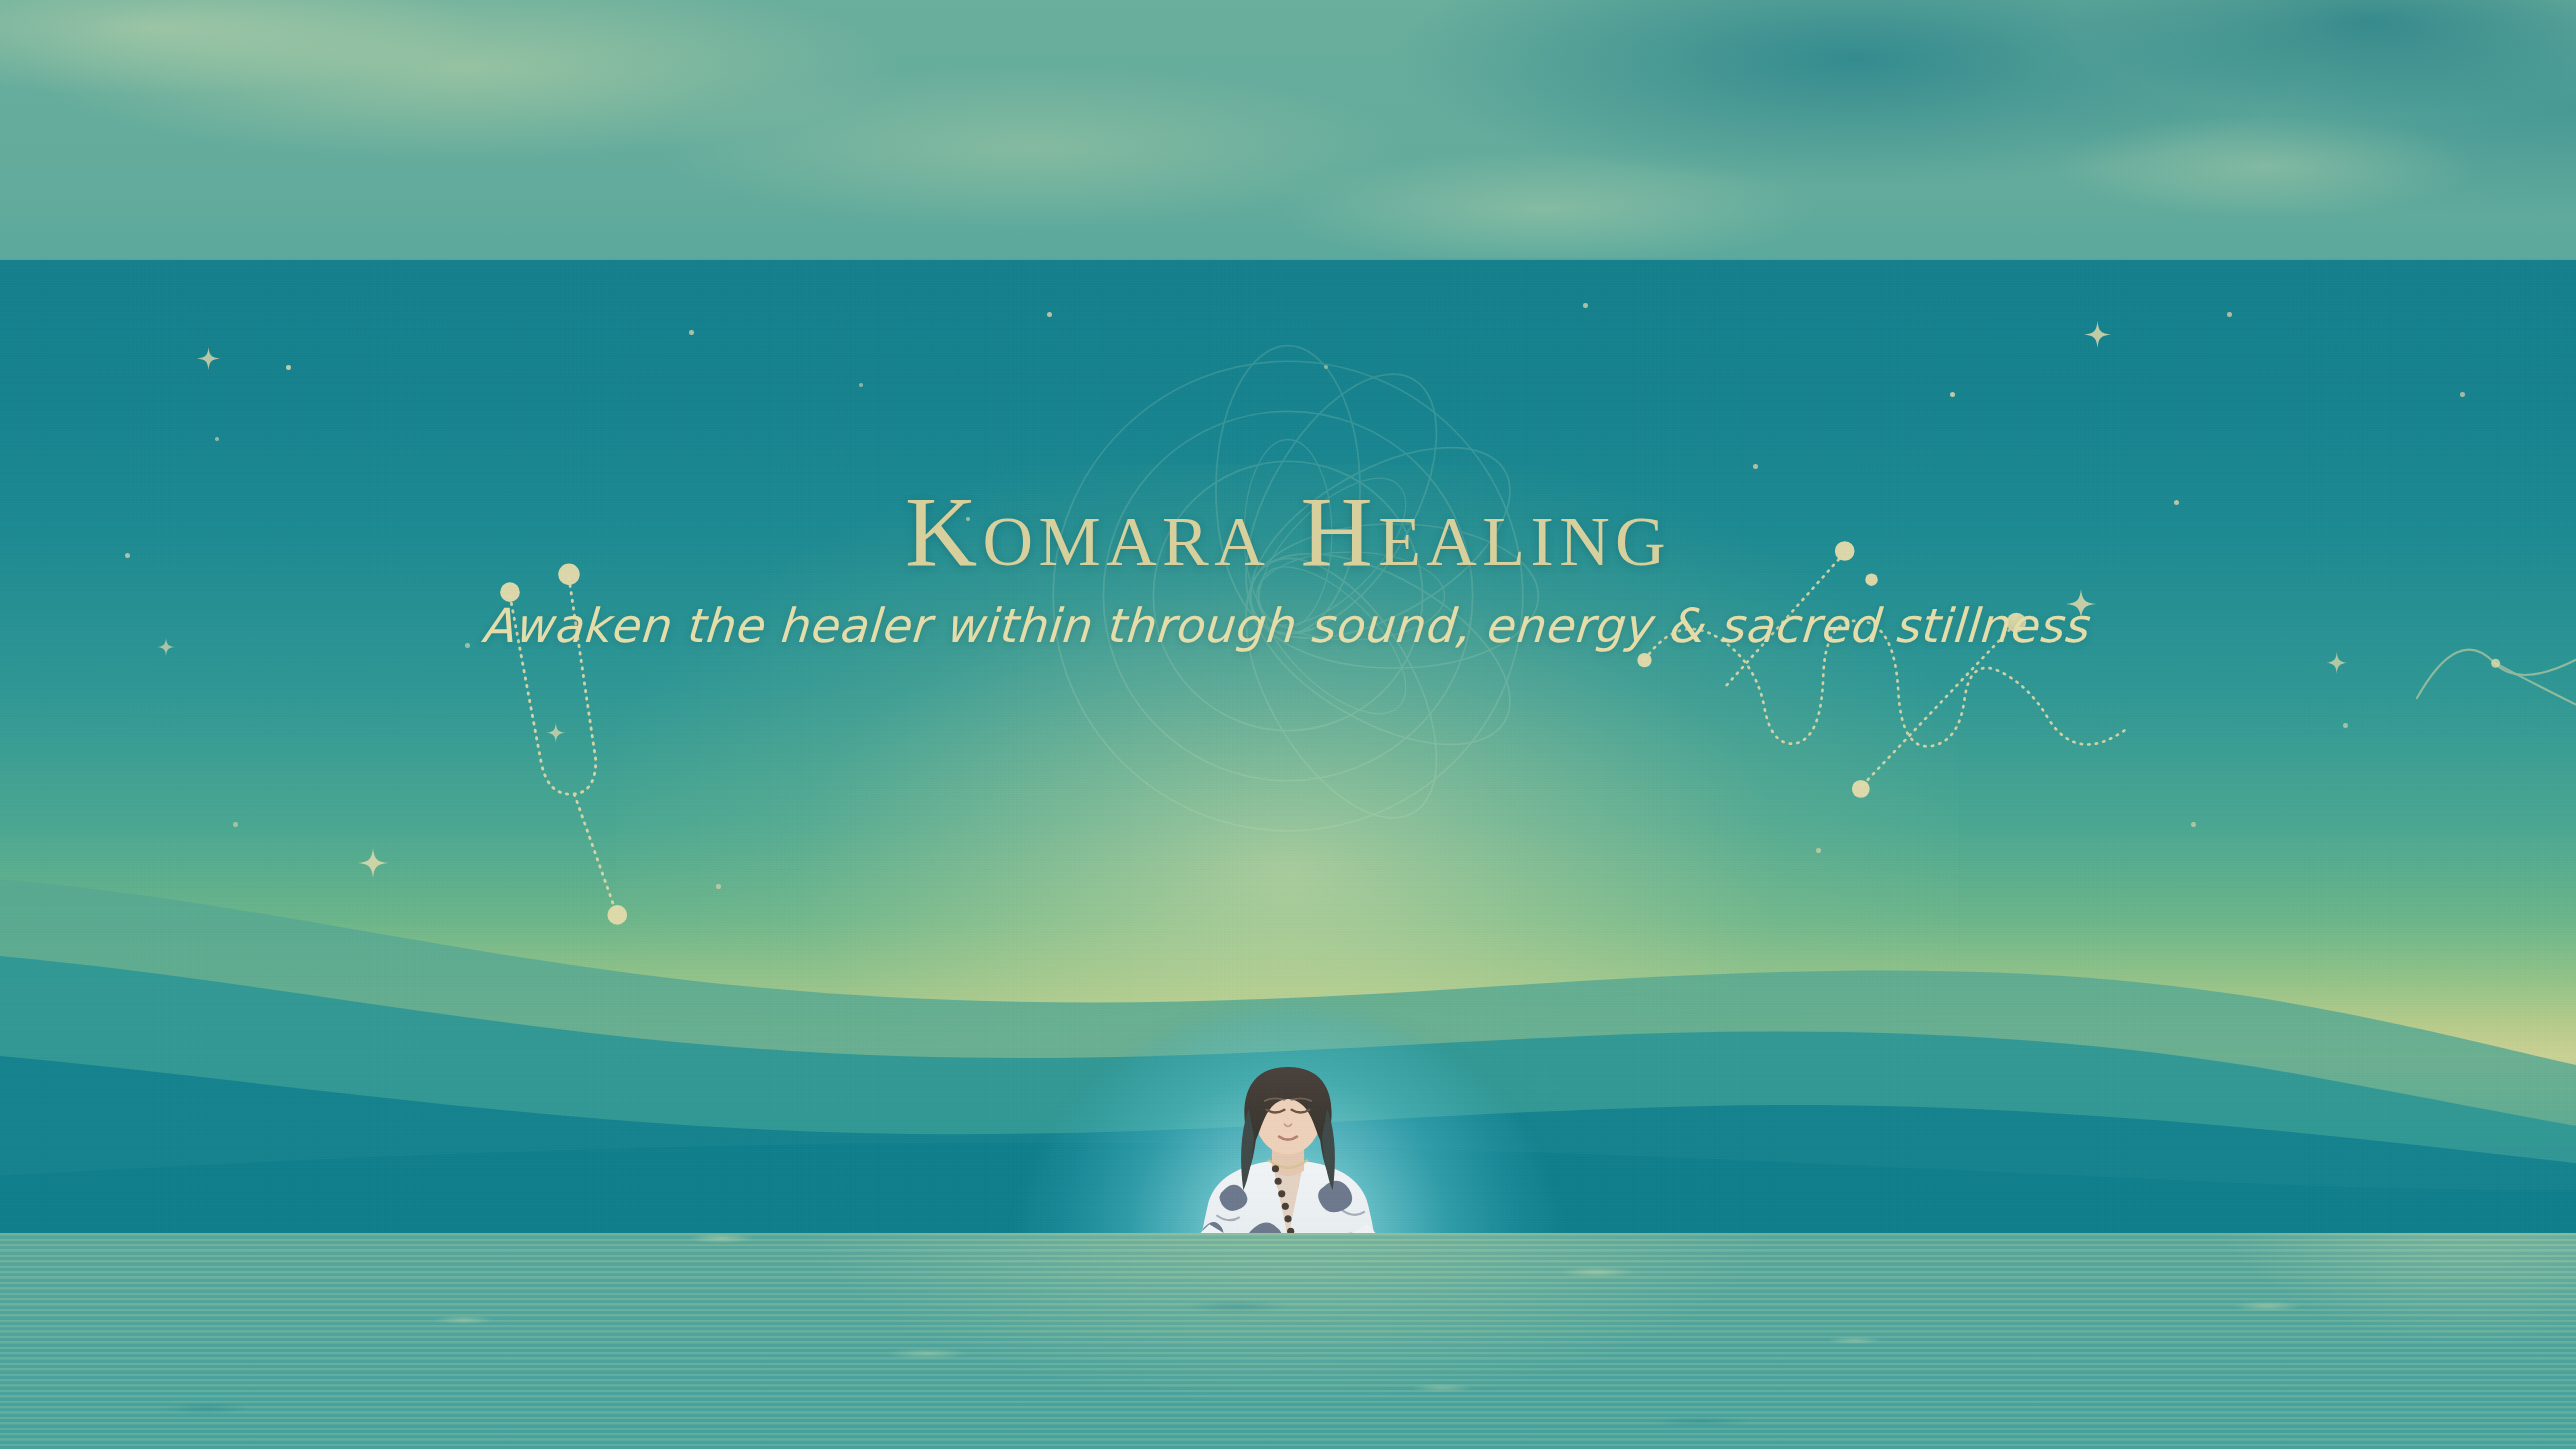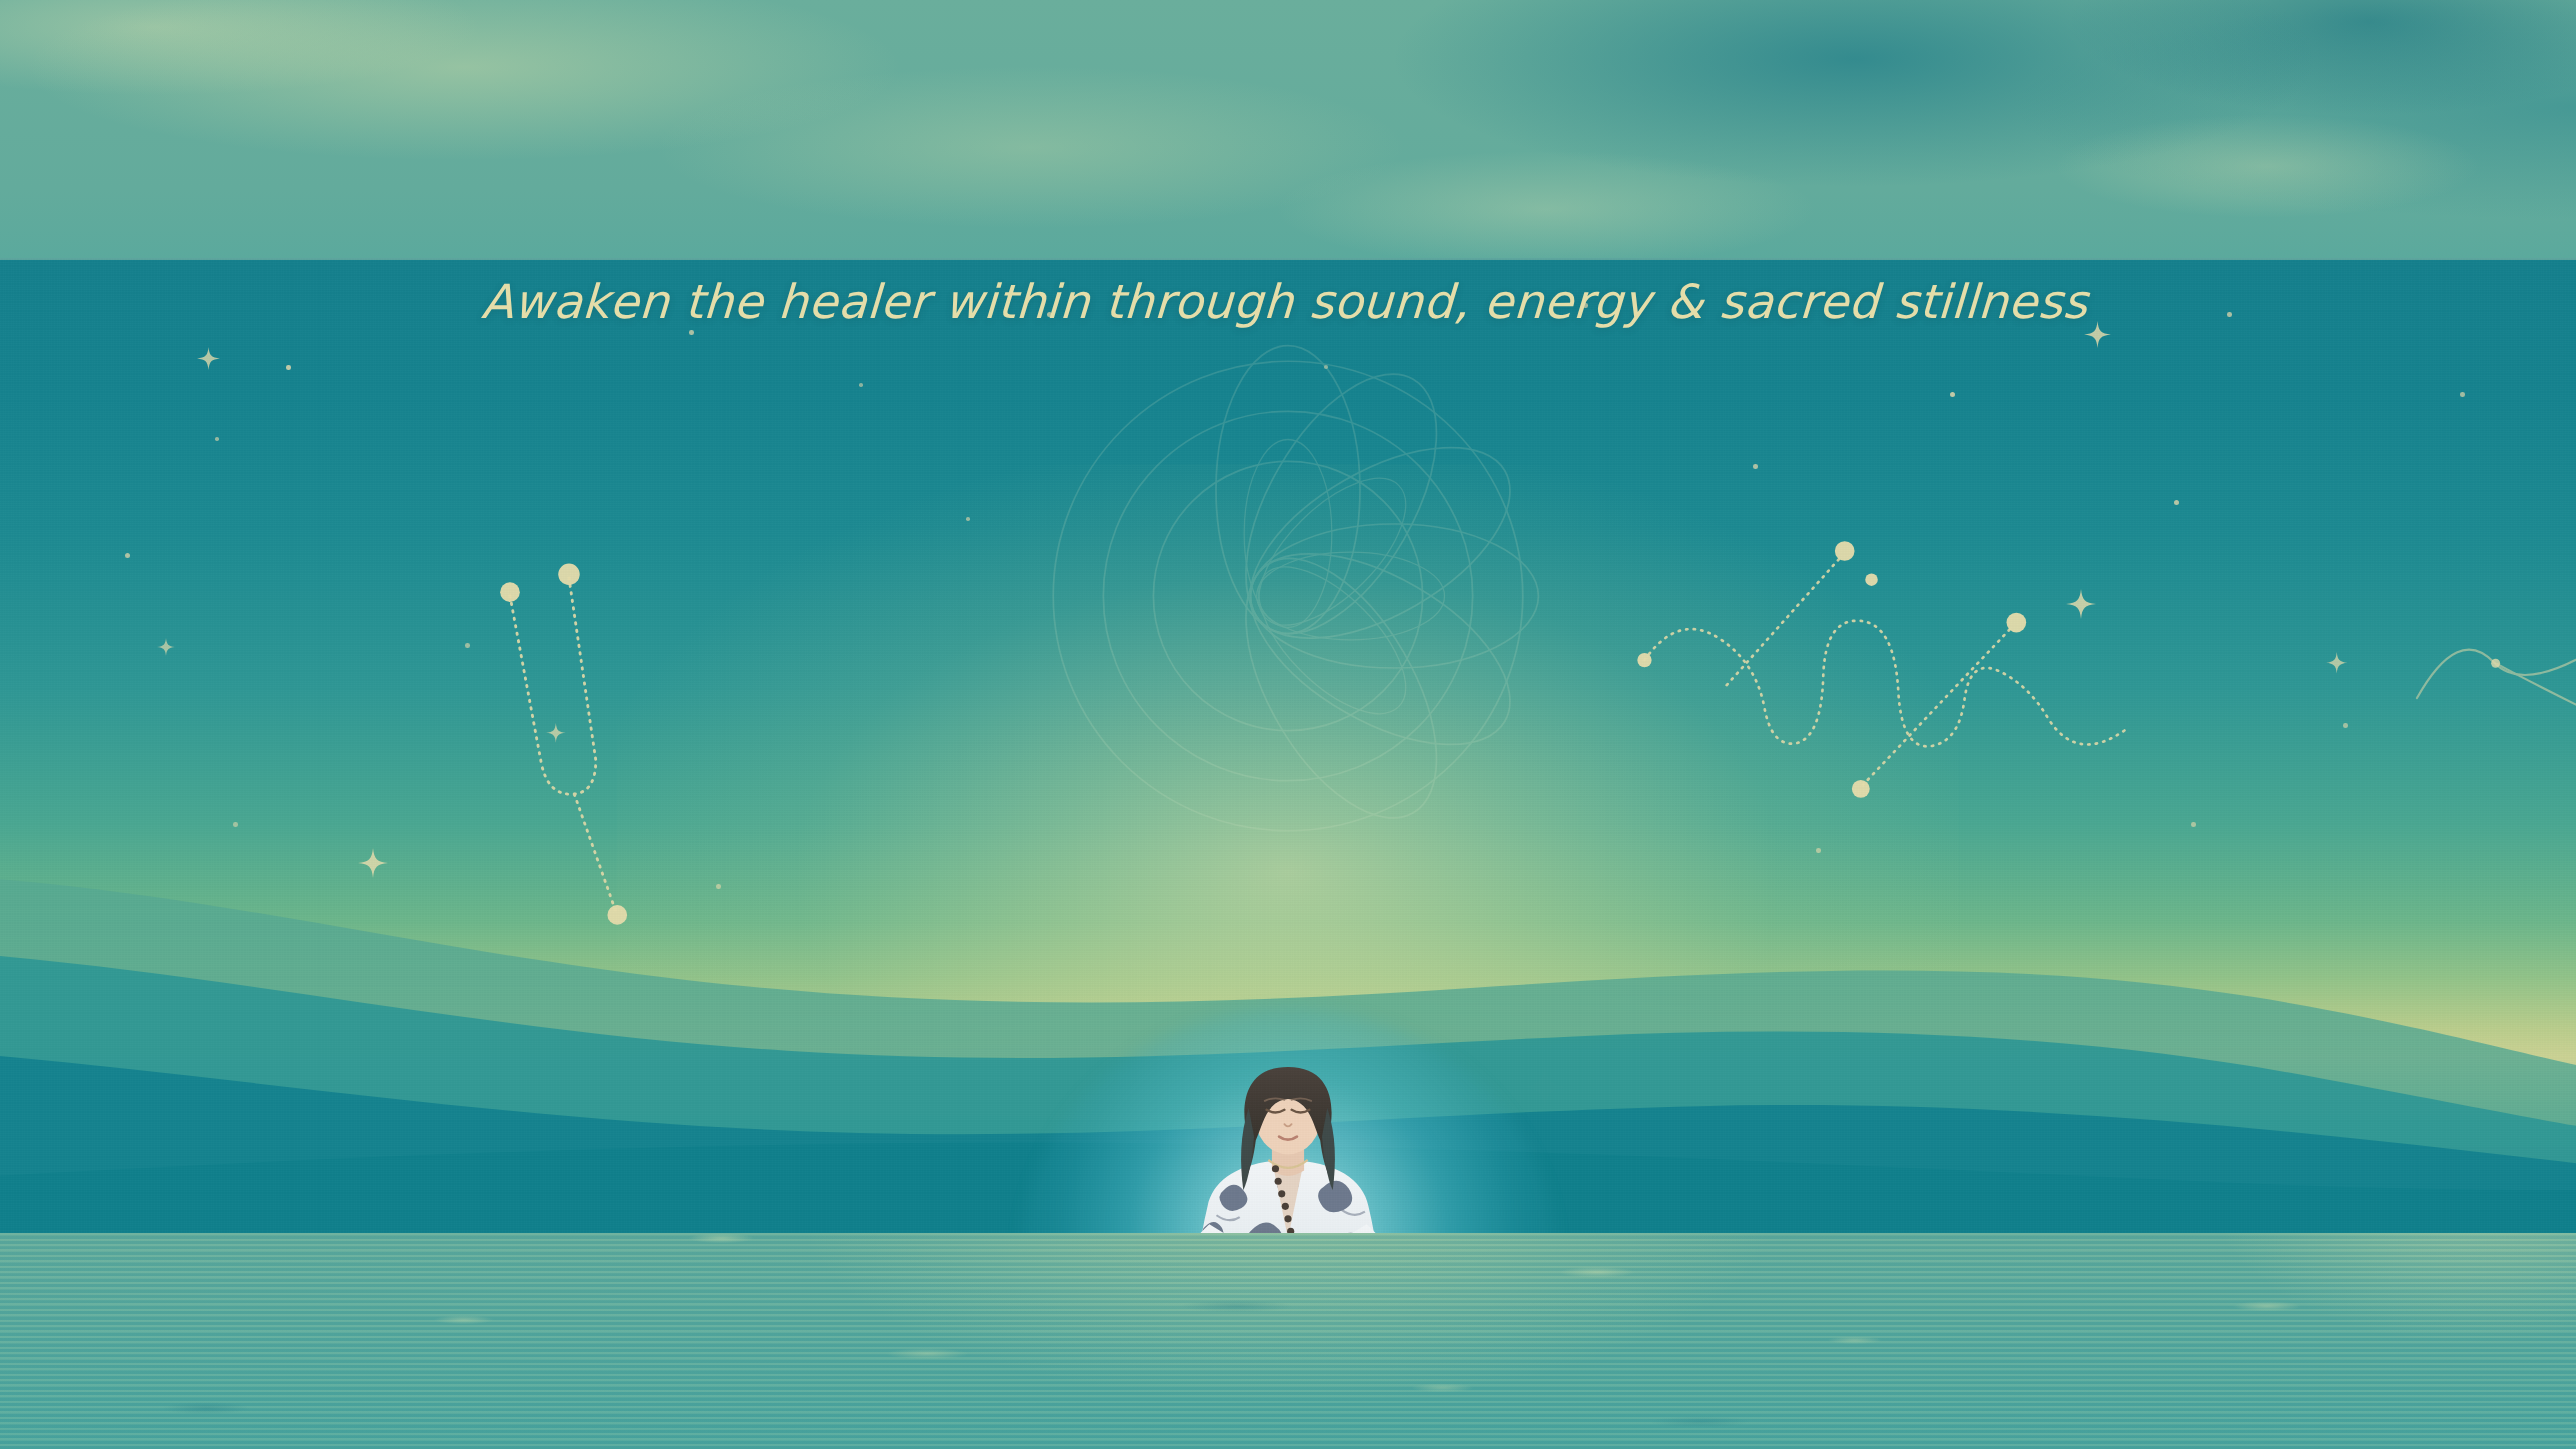--- a/index.html
+++ b/index.html
@@ -515,19 +515,20 @@
               <circle cx="243" cy="198" r="4"></circle>
             <circle cx="246" cy="212" r="4.6"></circle>
           </g>
         </svg>
       </div>
     </div>
 
     <div class="banner-grain"></div>
 
     <div class="titlewrap">
+      <h1 class="brand-title">Komara Healing</h1>
       <p class="brand-tagline">Awaken the healer within through sound, energy &amp; sacred stillness</p>
     </div>
 
   </div>
 
 </div>
 
 
 </body></html>

